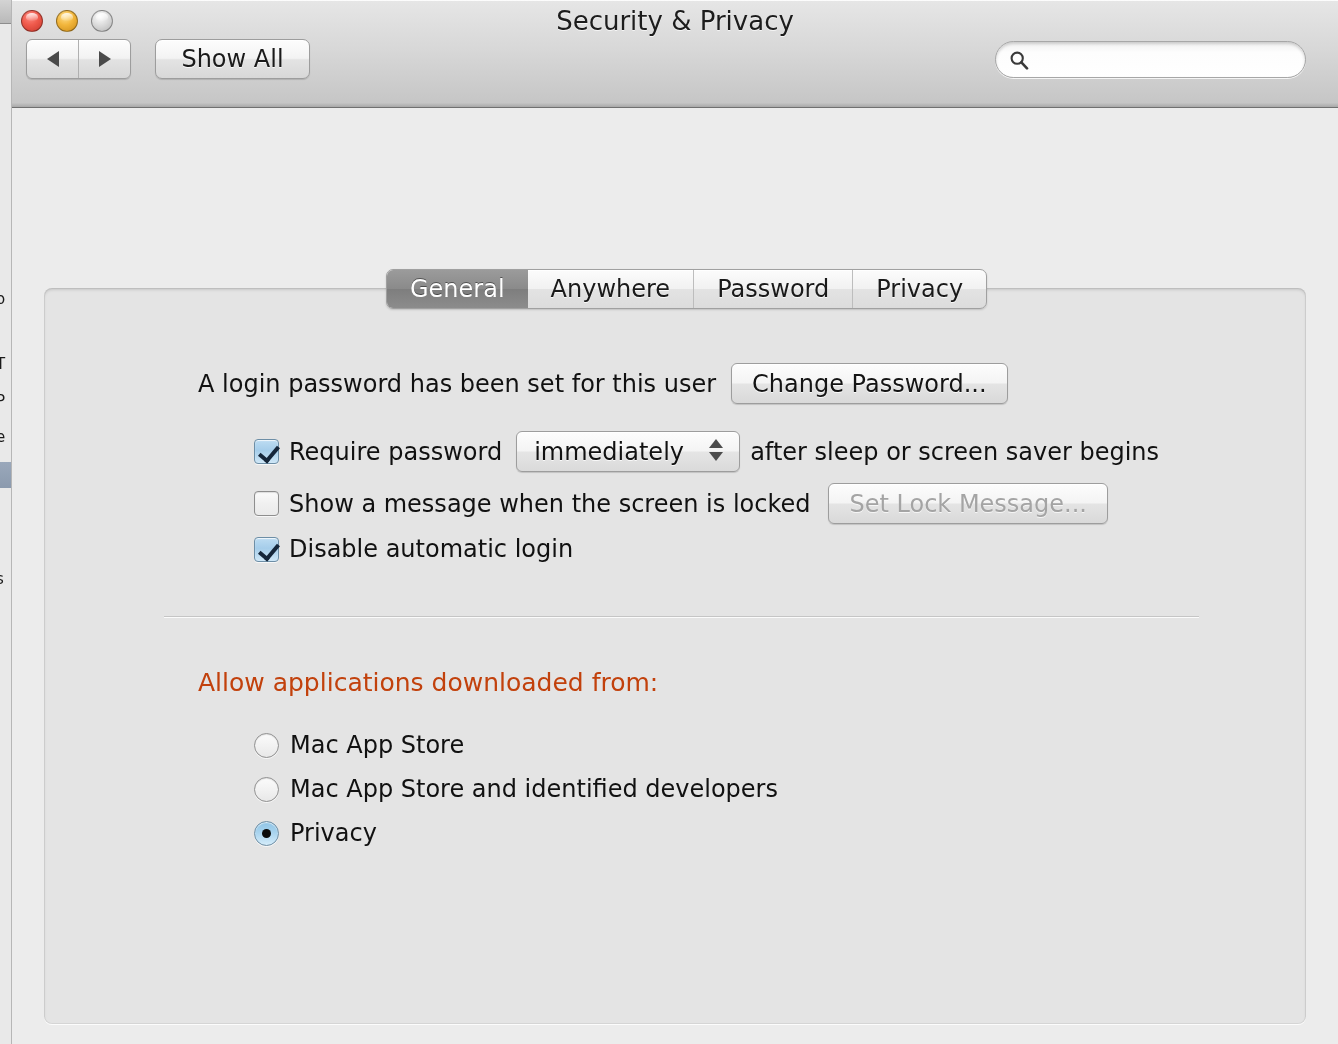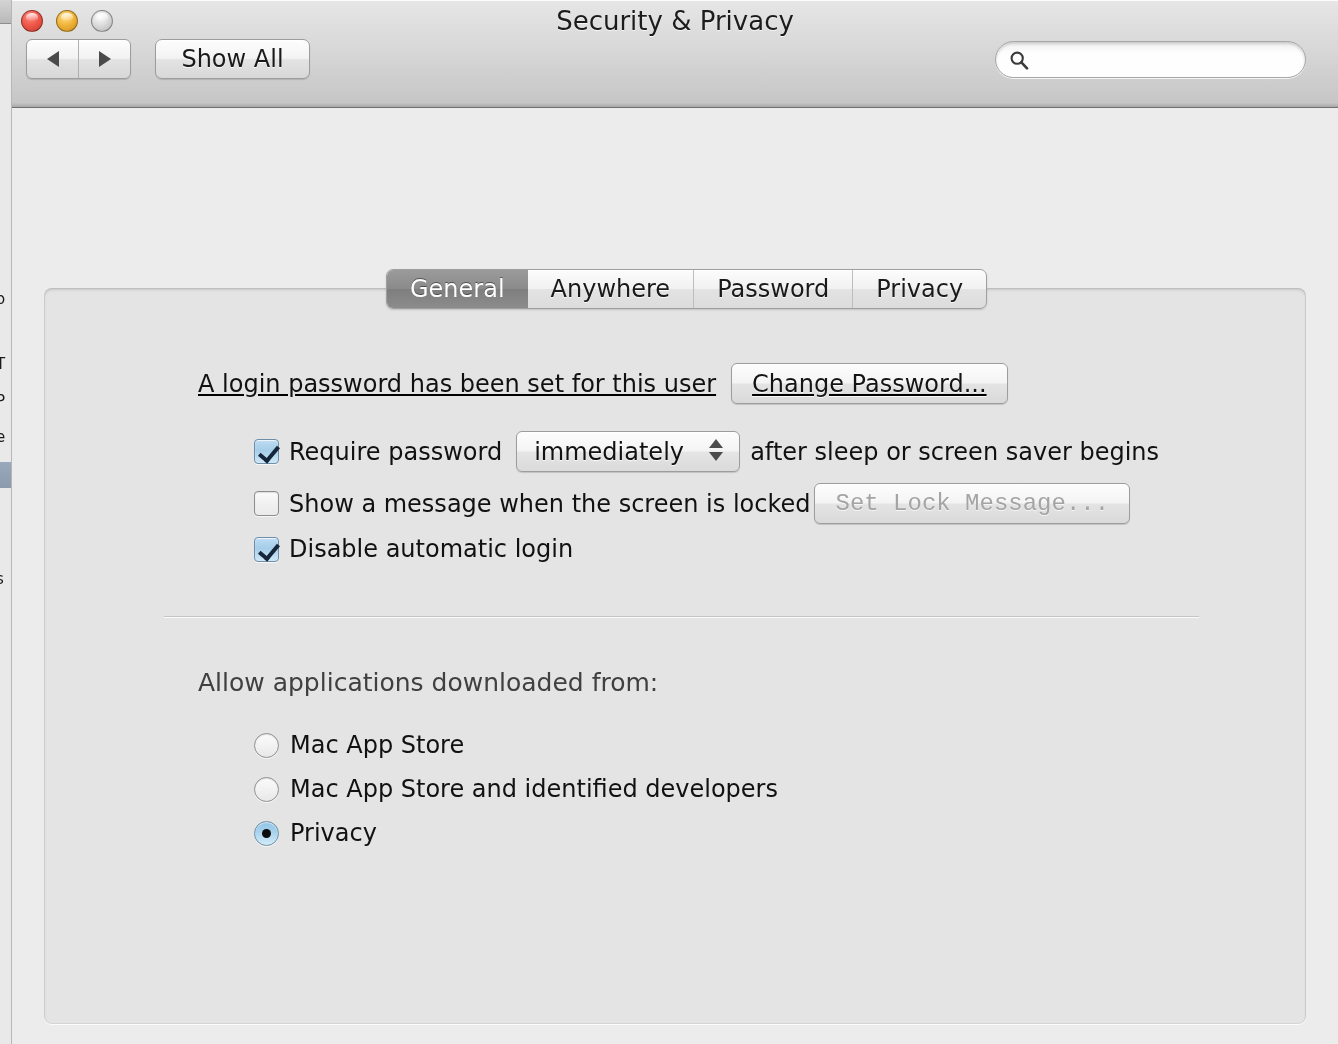--- a/index.html
+++ b/index.html
@@ -160,21 +160,21 @@
     width: 1262px; height: 736px;
     background: #e4e4e4;
     border-radius: 8px;
     box-shadow: inset 0 2px 3px rgba(0,0,0,0.13),
                 inset 0 0 0 1px rgba(0,0,0,0.06),
                 0 1px 0 rgba(255,255,255,0.85);
   }
 
   #login-row {
     position: absolute; left: 154px; top: 75px;
-    display: flex; align-items: center; text-decoration: underline;
+    display: flex; align-items: center;
   }
   #login-row .label { font-size: 24px; color: #111; }
 
   .push-button {
     border: 1px solid #9d9d9d; border-radius: 6px;
     background: linear-gradient(to bottom, #fdfdfd 0%, #f4f4f4 48%, #e4e4e4 52%, #d9d9d9 100%);
     box-shadow: 0 1px 1px rgba(0,0,0,0.15), inset 0 1px 0 rgba(255,255,255,0.9);
     font-size: 24px; color: #141414;
     display: flex; align-items: center; justify-content: center;
     text-shadow: 0 1px 0 rgba(255,255,255,0.8);
@@ -228,32 +228,32 @@
     font-size: 24px; color: #111; margin-left: 17px;
     text-shadow: 0 1px 0 rgba(255,255,255,0.8);
   }
   #require-popup .steppers {
     position: absolute; right: 16px; top: 7px;
     display: flex; flex-direction: column; align-items: center; gap: 4px;
   }
   .arrow-up   { width: 0; height: 0; border-left: 7px solid transparent; border-right: 7px solid transparent; border-bottom: 9px solid #4c4c4c; }
   .arrow-down { width: 0; height: 0; border-left: 7px solid transparent; border-right: 7px solid transparent; border-top: 9px solid #4c4c4c; }
 
-  #set-lock-message-button { margin-left: 4px; height: 41px; padding: 9px 20px; font-family: Liberation Mono, monospace; }
+  #set-lock-message-button { margin-left: 18px; height: 41px; padding: 9px 20px; }
 
   
   #separator {
     position: absolute; left: 120px; top: 328px; width: 1035px; height: 1px;
     background: #c5c5c5;
     box-shadow: 0 1px 0 rgba(255,255,255,0.85);
   }
 
   #allow-heading {
     position: absolute; left: 154px; top: 380px;
-    font-size: 25px; color: #404040;
+    font-size: 25px; color: #c2410c;
   }
 
   .radio-row { position: absolute; left: 210px; display: flex; align-items: center; }
   #radio-row-0 { top: 443px; }
   #radio-row-1 { top: 487px; }
   #radio-row-2 { top: 531px; }
 
   .radio {
     width: 25px; height: 25px; border-radius: 50%; flex: none;
     position: relative; border: 1px solid #919191;

